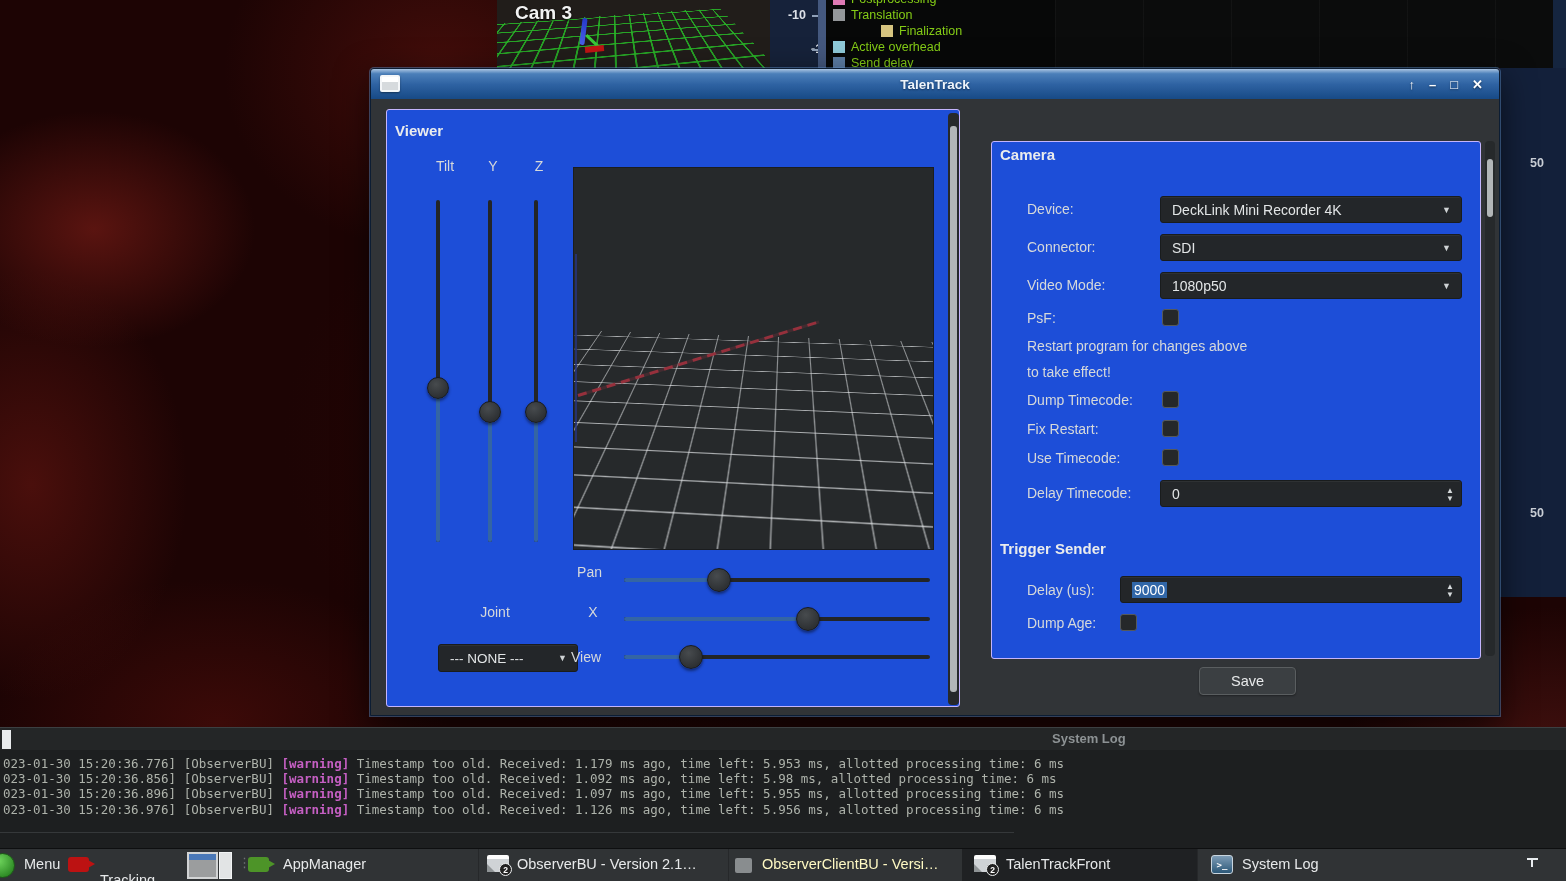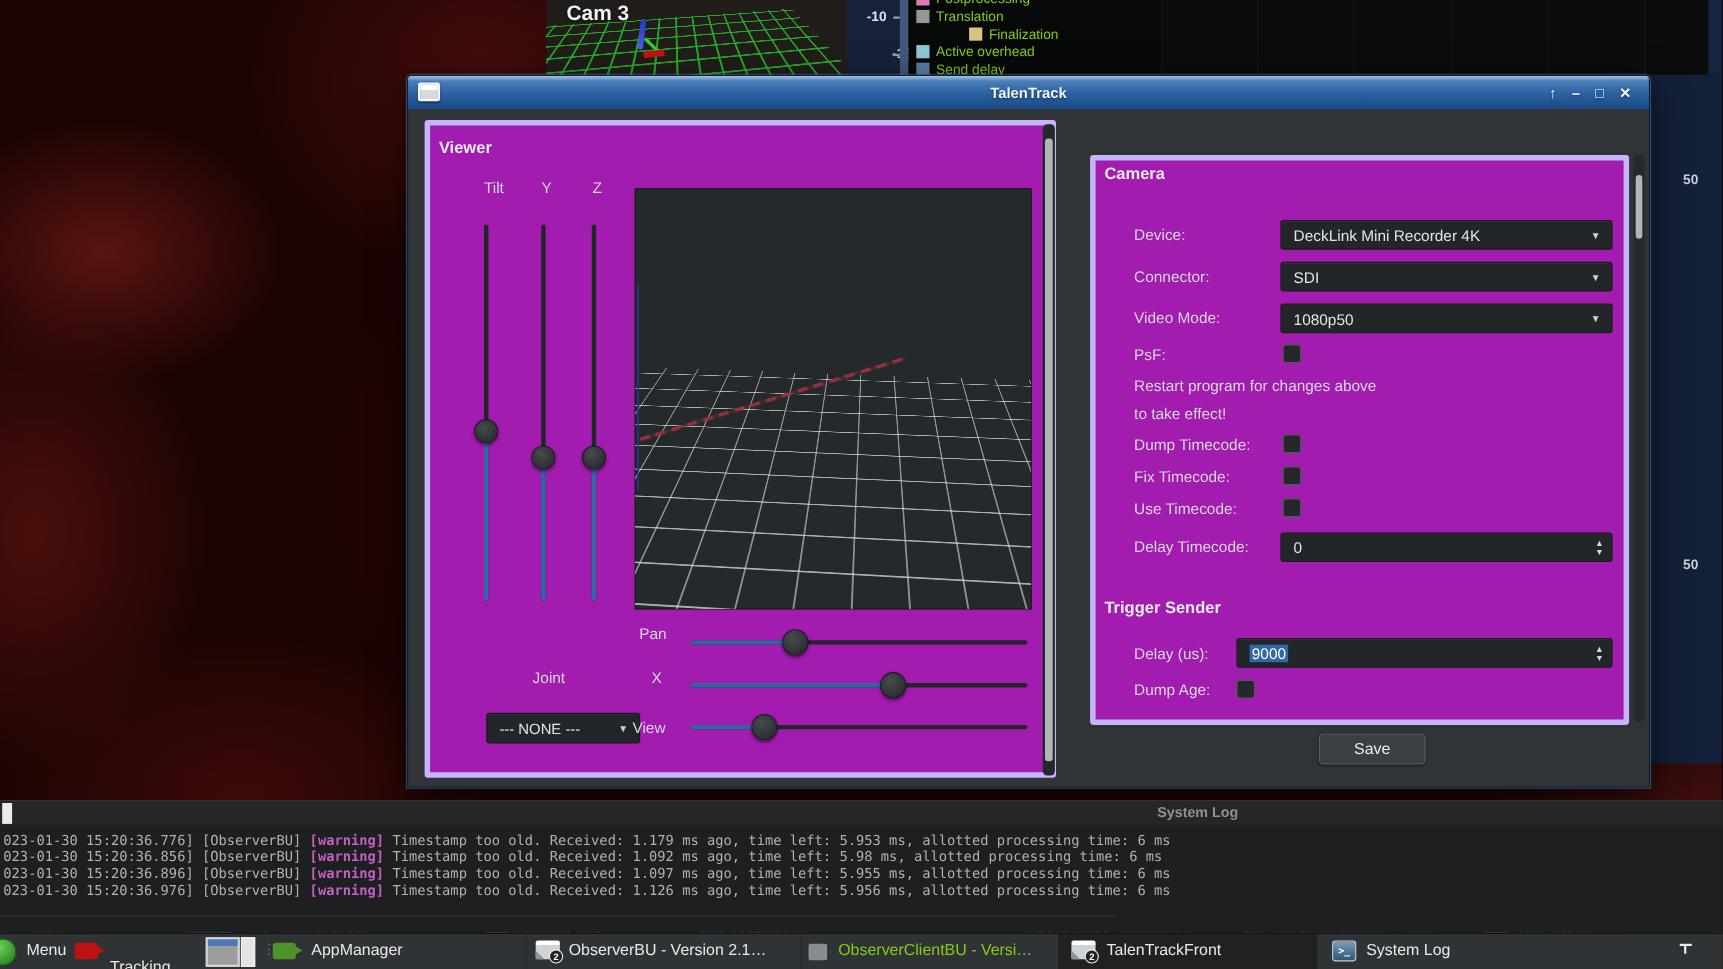--- a/index.html
+++ b/index.html
@@ -36,37 +36,37 @@
   .chart-gap { left:818px; top:0; width:8px; height:68px; background:#44587e; }
   .legend-panel { left:826px; top:0; width:229px; height:68px; background:#070808; overflow:hidden; }
   .legend-row { position:absolute; left:7px; height:16px; display:flex; align-items:center; gap:6px; }
   .legend-swatch { width:12px; height:12px; display:inline-block; }
   .legend-label { color:#84cc16; font-size:12.5px; white-space:nowrap; }
   .top-right { left:1055px; top:0; width:511px; height:68px; background:#0b0c0c;
     background-image:repeating-linear-gradient(90deg, rgba(255,255,255,.03) 0 1px, transparent 1px 88px); }
   .top-right-edge { left:1553px; top:0; width:13px; height:68px; background:#15253f; }
 
   
-  .right-strip { left:1500px; top:68px; width:66px; height:626px;
+  .right-strip { left:1500px; top:68px; width:66px; height:529px;
     background:linear-gradient(#0d1524 0 6%, #182档744 0, #17233c 6% 52%, #0e1728 52% 100%); background-color:#13203a; }
   .edge-tick { left:30px; color:#c9ced6; font-weight:bold; font-size:12.5px; }
 
   
   .ttwin { left:370px; top:68px; width:1130px; height:648px; background:#313437;
     border:1px solid #0c1d33; border-radius:4px 4px 0 0;
     box-shadow:0 0 0 1px rgba(92,140,198,.45), 0 10px 34px rgba(0,0,0,.6); }
   .titlebar { left:0; top:0; width:100%; height:30px; border-radius:3px 3px 0 0;
     background:linear-gradient(180deg,#a9c4e2 0%, #4b7fb9 16%, #2e62a2 52%, #174a86 100%);
     display:flex; align-items:center; }
   .win-ico { position:absolute; left:9px; top:6px; width:20px; height:17px; background:linear-gradient(#ffffff 0 5px, #d6dadd 5px 100%); border:2px solid #f4f6f8; border-radius:2px; box-shadow:0 1px 2px rgba(0,0,0,.4); }
   .wtitle { position:absolute; left:0; right:0; text-align:center; color:#eef4fb; font-weight:bold; font-size:13.5px; text-shadow:0 1px 2px rgba(0,20,50,.6); }
   .win-controls { position:absolute; right:16px; top:0; height:30px; display:flex; align-items:center; gap:14px; }
   .wc { color:#fff; font-size:13px; font-weight:bold; line-height:1; text-shadow:0 1px 2px rgba(0,0,0,.5); cursor:default; }
 
-  .panel { background:#a21caf; border:5px solid #c4b5fd; border-radius:3px; }
+  .panel { background:#1d4ed8; border:1px solid #c4b5fd; border-radius:3px; }
 
   .hd { color:#eaeced; font-weight:bold; font-size:15px; }
   .lbl { color:#d6d9da; font-size:14px; }
 
   
   .vtrack { width:4px; background:#232527; border-radius:2px; }
   .vfill { position:absolute; left:0; width:4px; bottom:0; background:#3465a4; border-radius:2px; }
   .vhandle { position:absolute; left:50%; transform:translate(-50%,-50%); width:22px; height:22px; border-radius:50%;
     background:radial-gradient(circle at 40% 32%, #474b4e, #2d3033 72%); border:1px solid #191b1d; box-shadow:0 2px 3px rgba(0,0,0,.45); }
   .htrack { height:4px; background:#232527; border-radius:2px; }
@@ -274,21 +274,21 @@
 
       <div class="abs lbl" style="left:35px; top:168px;">PsF:</div>
       <div class="checkbox" style="left:170px; top:167px;"></div>
 
       <div class="abs lbl" style="left:35px; top:196px;">Restart program for changes above</div>
       <div class="abs lbl" style="left:35px; top:222px;">to take effect!</div>
 
       <div class="abs lbl" style="left:35px; top:250px;">Dump Timecode:</div>
       <div class="checkbox" style="left:170px; top:249px;"></div>
 
-      <div class="abs lbl" style="left:35px; top:279px;">Fix Timecode:</div>
+      <div class="abs lbl" style="left:35px; top:279px;">Fix Restart:</div>
       <div class="checkbox" style="left:170px; top:278px;"></div>
 
       <div class="abs lbl" style="left:35px; top:308px;">Use Timecode:</div>
       <div class="checkbox" style="left:170px; top:307px;"></div>
 
       <div class="abs lbl" style="left:35px; top:343px;">Delay Timecode:</div>
       <div class="combo" style="left:168px; top:338px; width:302px; height:27px;">
         <span>0</span>
         <span class="spinbtns">
           <span>▲</span>
@@ -364,21 +364,21 @@
 
     <div class="tb-sep" style="left:478px;"></div>
     <span class="win-task-icon" style="left:487px;">
       <span class="fold"></span>
         <span class="badge">2</span>
     </span>
     <div class="tb-lbl" style="left:517px;">ObserverBU - Version 2.1…</div>
 
     <div class="tb-sep" style="left:728px;"></div>
     <span class="gray-square-icon" style="left:735px;"></span>
-    <div class="tb-lbl" style="left:762px; color:#84cc16;">ObserverClientBU - Versi…</div>
+    <div class="tb-lbl" style="left:762px; color:#fef9c3;">ObserverClientBU - Versi…</div>
 
     <div class="task-active"></div>
     <span class="win-task-icon" style="left:974px;">
       <span class="fold"></span>
         <span class="badge">2</span>
     </span>
     <div class="tb-lbl" style="left:1006px;">TalenTrackFront</div>
 
     <div class="tb-sep" style="left:1197px;"></div>
     <span class="term-icon" style="left:1211px;">

